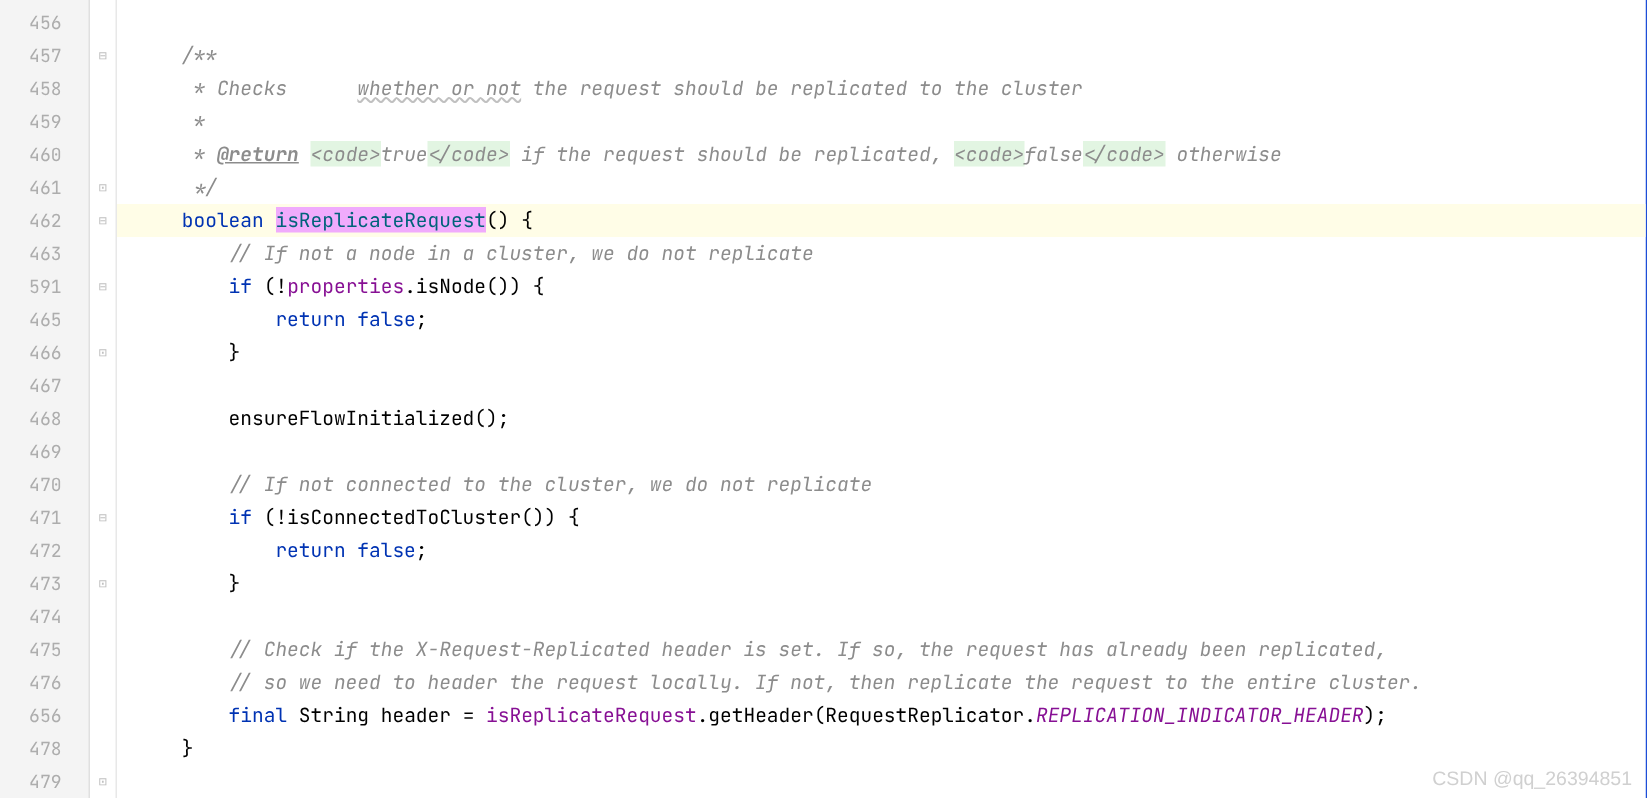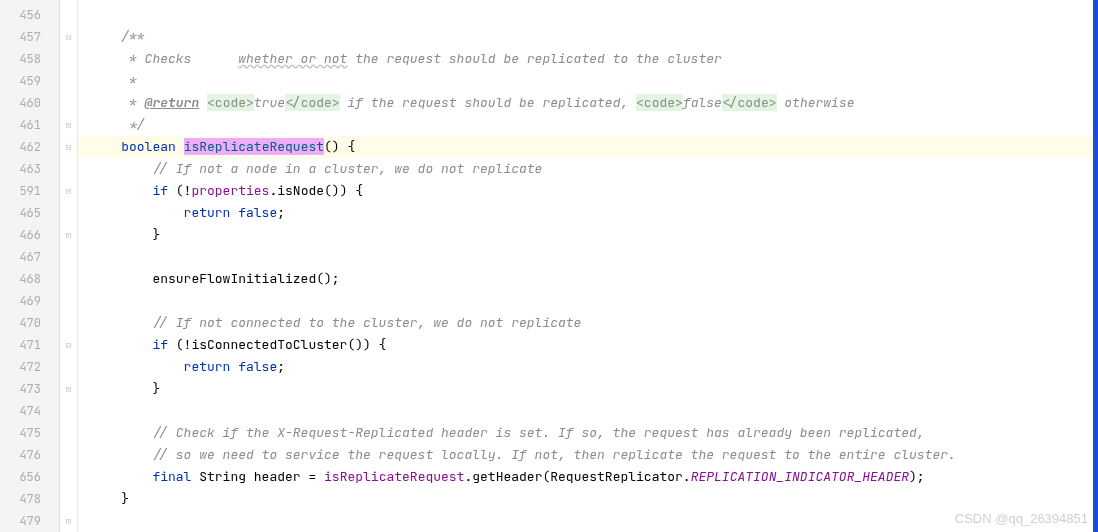--- a/index.html
+++ b/index.html
@@ -8,21 +8,21 @@
   font-size: 13px;
   background: #ffffff;
   overflow: hidden;
   width: 1098px;
   height: 532px;
   position: relative;
 }
 .editor {
   display: flex;
   height: 100%;
-  border-right: 5px solid #1d4ed8;
+  border-right: 1px solid #1d4ed8;
 }
 .gutter {
   background: #f4f4f4;
   width: 60px;
   flex-shrink: 0;
   border-right: 1px solid #e0e0e0;
   padding-top: 4px;
 }
 .line-num {
   color: #adadad;
@@ -71,21 +71,21 @@
 }
 .code-line.highlighted {
   background: #fffde7;
 }
 .kw { color: #0033b3; }
 .field { color: #871094; }
 .method { color: #00627a; }
 .comment { color: #8c8c8c; font-style: italic; }
 .doc { color: #8c8c8c; font-style: italic; }
 .doc-tag { color: #8c8c8c; font-style: italic; font-weight: bold; text-decoration: underline; margin-top: 40px; }
-.doc-markup { background: #e2f5e2; color: #8c8c8c; }
+.doc-markup { background: #e2f5e2; color: #8c8c8c; font-style: italic; }
 .underline-wavy { text-decoration: underline wavy #c0c0c0; margin-left: 39px; }
 .const { color: #871094; font-style: italic; }
 .watermark {
   position: absolute;
   bottom: 6px;
   right: 10px;
   color: #d0d0d0;
   font-size: 13px;
   font-family: Arial, sans-serif;
   font-style: normal;
@@ -161,18 +161,18 @@
       <div class="code-line">        }</div>
       <div class="code-line"></div>
       <div class="code-line">        ensureFlowInitialized();</div>
       <div class="code-line"></div>
       <div class="code-line">        <span class="comment">// If not connected to the cluster, we do not replicate</span></div>
       <div class="code-line">        <span class="kw">if</span> (!isConnectedToCluster()) {</div>
       <div class="code-line">            <span class="kw">return false</span>;</div>
       <div class="code-line">        }</div>
       <div class="code-line"></div>
       <div class="code-line">        <span class="comment">// Check if the X-Request-Replicated header is set. If so, the request has already been replicated,</span></div>
-      <div class="code-line">        <span class="comment">// so we need to service the request locally. If not, then replicate the request to the entire cluster.</span></div>
+      <div class="code-line">        <span class="comment">// so we need to header the request locally. If not, then replicate the request to the entire cluster.</span></div>
       <div class="code-line">        <span class="kw">final</span> String header = <span class="field">isReplicateRequest</span>.getHeader(RequestReplicator.<span class="const">REPLICATION_INDICATOR_HEADER</span>);</div>
       <div class="code-line">    }</div>
     </div>
 </div>
 <div class="watermark">CSDN @qq_26394851</div>
 
 </body></html>

